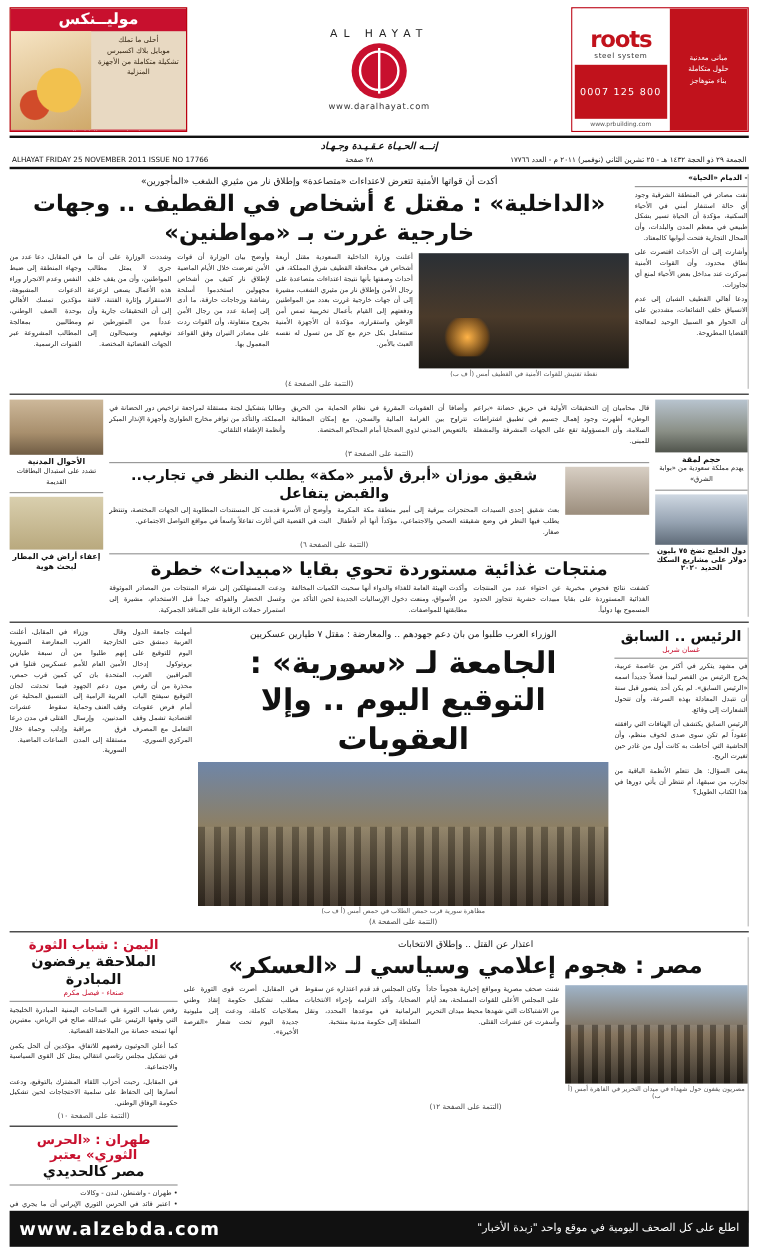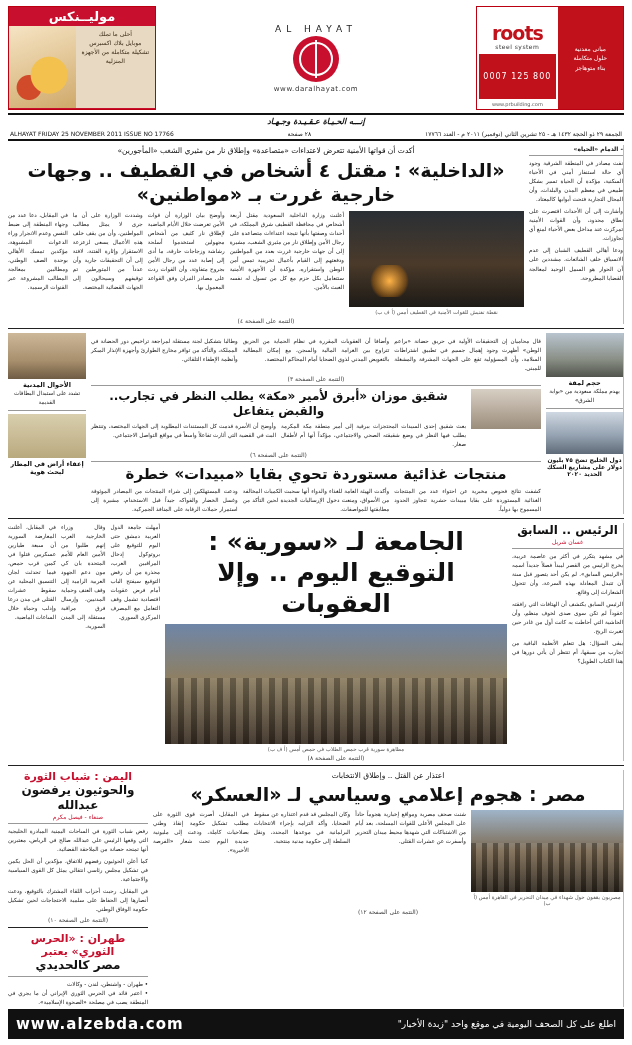--- a/index.html
+++ b/index.html
@@ -227,20 +227,21 @@
     <div style="width:112px;" class="vline">
       <div class="headline h-sm">الرئيس .. السابق</div>
       <div style="font-size:6px;text-align:center;color:#c8102e;">غسان شربل</div>
       <div class="thinrule"></div>
       <div class="body-col">في مشهد يتكرر في أكثر من عاصمة عربية، يخرج الرئيس من القصر ليبدأ فصلاً جديداً اسمه «الرئيس السابق». لم يكن أحد يتصور قبل سنة أن تتبدل المعادلة بهذه السرعة، وأن تتحول الشعارات إلى وقائع.</div>
       <div class="body-col" style="margin-top:3px;">الرئيس السابق يكتشف أن الهتافات التي رافقته عقوداً لم تكن سوى صدى لخوف منظم، وأن الحاشية التي أحاطت به كانت أول من غادر حين تغيرت الريح.</div>
       <div class="body-col" style="margin-top:3px;">يبقى السؤال: هل تتعلم الأنظمة الباقية من تجارب من سبقها، أم تنتظر أن يأتي دورها في هذا الكتاب الطويل؟</div>
     </div>
 
     <div style="flex:1;">
+      <div class="kicker">الوزراء العرب طلبوا من بان دعم جهودهم .. والمعارضة : مقتل ٧ طيارين عسكريين</div>
       <div class="headline h-xl" style="margin:3px 0 4px;">الجامعة لـ «سورية» : التوقيع اليوم .. وإلا العقوبات</div>
       <div class="photo ph-crowd" style="height:120px;"></div>
       <div class="cap">مظاهرة سورية قرب حمص الطلاب في حمص أمس (أ ف ب)</div>
       <div class="cont">(التتمة على الصفحة ٨)</div>
     </div>
 
     <div style="width:152px; display:flex; gap:5px;">
       <div class="body-col">أمهلت جامعة الدول العربية دمشق حتى اليوم للتوقيع على بروتوكول إدخال المراقبين العرب، محذرة من أن رفض التوقيع سيفتح الباب أمام فرض عقوبات اقتصادية تشمل وقف التعامل مع المصرف المركزي السوري.</div>
       <div class="body-col">وقال وزراء الخارجية العرب إنهم طلبوا من الأمين العام للأمم المتحدة بان كي مون دعم الجهود العربية الرامية إلى وقف العنف وحماية المدنيين، وإرسال فرق مراقبة مستقلة إلى المدن السورية.</div>
       <div class="body-col">في المقابل، أعلنت المعارضة السورية أن سبعة طيارين عسكريين قتلوا في كمين قرب حمص، فيما تحدثت لجان التنسيق المحلية عن سقوط عشرات القتلى في مدن درعا وإدلب وحماة خلال الساعات الماضية.</div>
@@ -262,21 +263,21 @@
           <div class="body-col">شنت صحف مصرية ومواقع إخبارية هجوماً حاداً على المجلس الأعلى للقوات المسلحة، بعد أيام من الاشتباكات التي شهدها محيط ميدان التحرير وأسفرت عن عشرات القتلى.</div>
           <div class="body-col">وكان المجلس قد قدم اعتذاره عن سقوط الضحايا، وأكد التزامه بإجراء الانتخابات البرلمانية في موعدها المحدد، ونقل السلطة إلى حكومة مدنية منتخبة.</div>
           <div class="body-col">في المقابل، أصرت قوى الثورة على مطلب تشكيل حكومة إنقاذ وطني بصلاحيات كاملة، ودعت إلى مليونية جديدة اليوم تحت شعار «الفرصة الأخيرة».</div>
         </div>
       </div>
       <div class="cont">(التتمة على الصفحة ١٢)</div>
     </div>
 
     <div style="width:140px;">
       <div class="sec-title">اليمن : شباب الثورة</div>
-      <div class="headline h-sm">والحوثيون يرفضون عبدالله</div>
+      <div class="headline h-sm">الملاحقة يرفضون المبادرة</div>
       <div style="font-size:6px;color:#c8102e;text-align:center;">صنعاء - فيصل مكرم</div>
       <div class="thinrule"></div>
       <div class="body-col">رفض شباب الثورة في الساحات اليمنية المبادرة الخليجية التي وقعها الرئيس علي عبدالله صالح في الرياض، معتبرين أنها تمنحه حصانة من الملاحقة القضائية.</div>
       <div class="body-col" style="margin-top:3px;">كما أعلن الحوثيون رفضهم للاتفاق، مؤكدين أن الحل يكمن في تشكيل مجلس رئاسي انتقالي يمثل كل القوى السياسية والاجتماعية.</div>
       <div class="body-col" style="margin-top:3px;">في المقابل، رحبت أحزاب اللقاء المشترك بالتوقيع، ودعت أنصارها إلى الحفاظ على سلمية الاحتجاجات لحين تشكيل حكومة الوفاق الوطني.</div>
       <div class="cont">(التتمة على الصفحة ١٠)</div>
       <div class="rule"></div>
       <div class="sec-title">طهران : «الحرس الثوري» يعتبر</div>
       <div class="headline h-sm">مصر كالحديدي</div>
       <div class="thinrule"></div>

